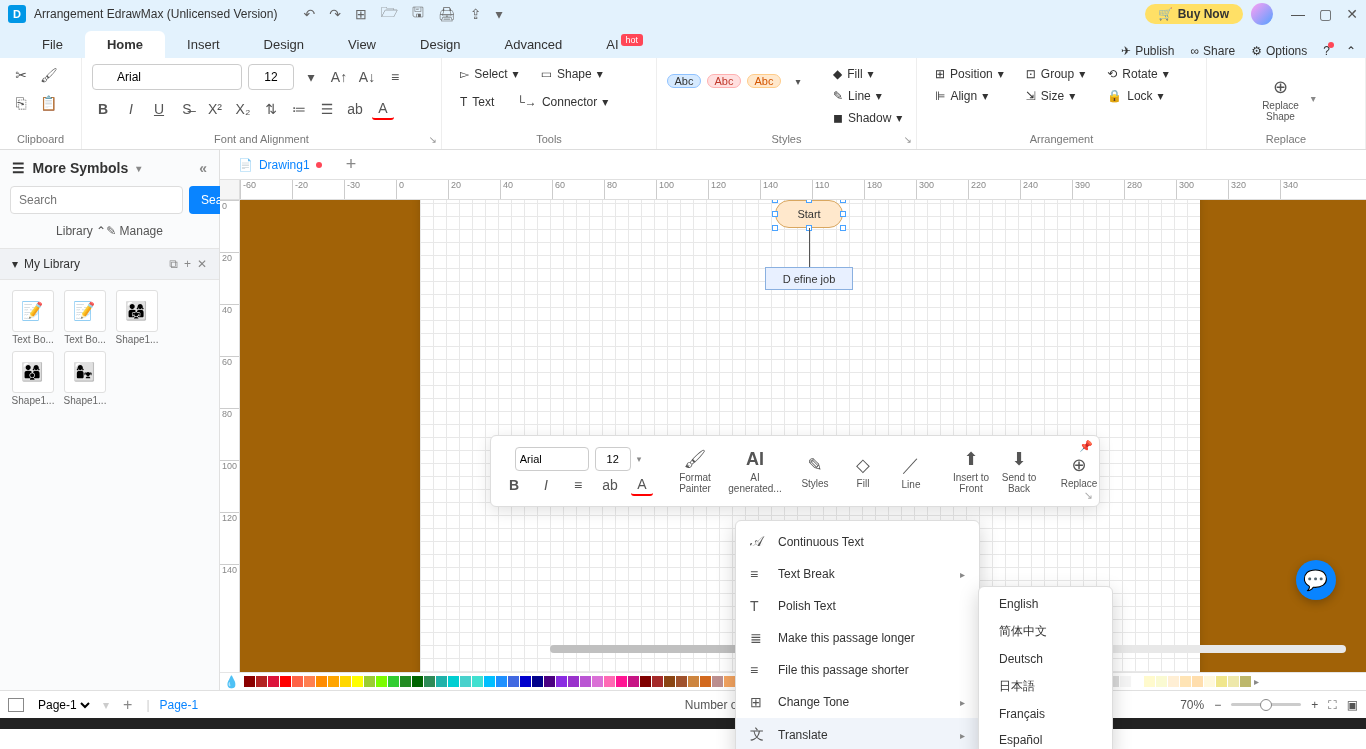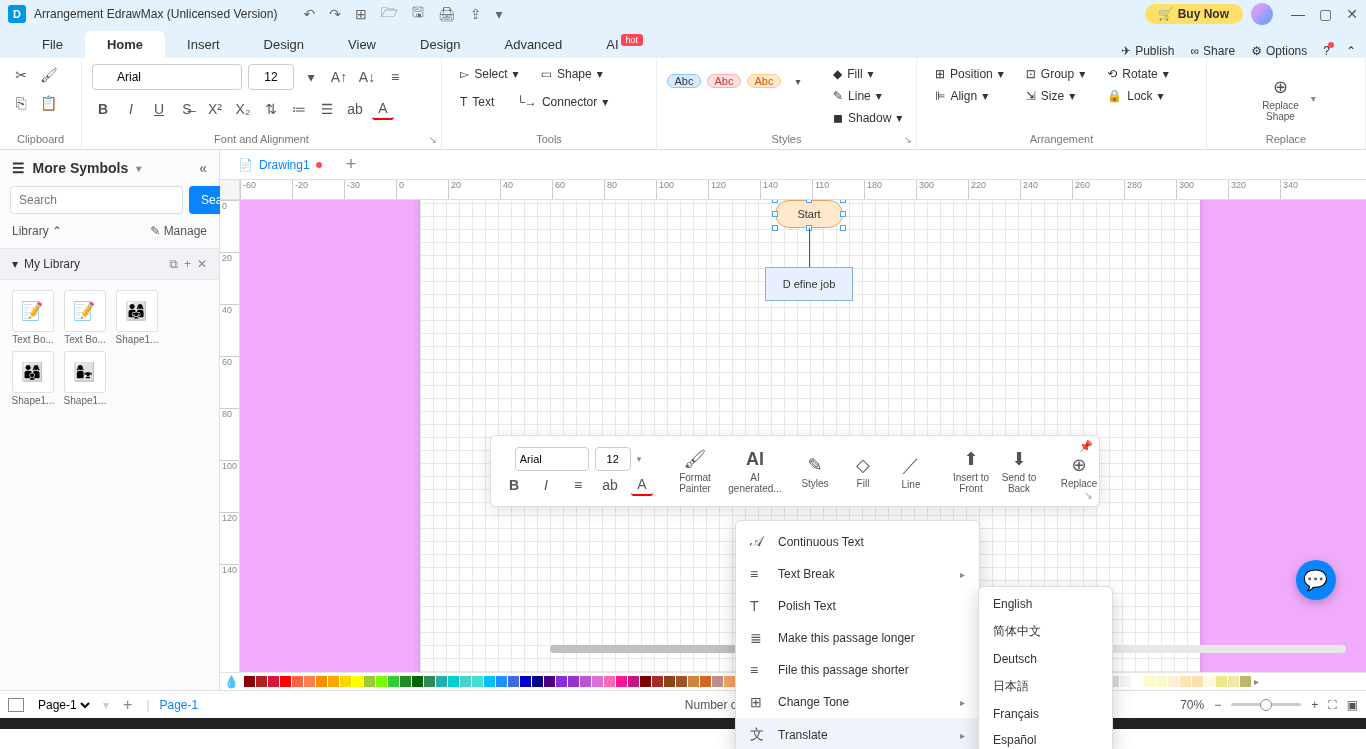--- a/index.html
+++ b/index.html
@@ -48,21 +48,21 @@
 
 .main { display: flex; height: 540px; position: relative; }
 
 
 .sidebar { width: 220px; background: #fafbfc; border-right: 1px solid #e0e0e0; display: flex; flex-direction: column; }
 .sb-header { padding: 10px 12px; display: flex; align-items: center; gap: 8px; font-weight: 600; font-size: 14px; }
 .sb-collapse { margin-left: auto; color: #888; cursor: pointer; }
 .sb-search { padding: 0 10px; display: flex; gap: 6px; }
 .sb-search input { flex: 1; border: 1px solid #ddd; border-radius: 4px; height: 28px; padding: 0 8px; font-size: 12px; }
 .sb-search button { background: #0984ff; color: #fff; border: none; border-radius: 4px; padding: 0 12px; font-size: 12px; cursor: pointer; }
-.sb-row { padding: 10px 12px; display: flex; justify-content: space-between; font-size: 12px; color: #555; }
+.sb-row { padding: 10px 12px; display: flex; justify-content: center; font-size: 12px; color: #555; }
 .sb-row span { cursor: pointer; }
 .sb-section { padding: 8px 12px; font-size: 12px; background: #f0f2f5; border-top: 1px solid #e5e5e5; border-bottom: 1px solid #e5e5e5; display: flex; align-items: center; gap: 6px; }
 .sb-section .actions { margin-left: auto; display: flex; gap: 6px; color: #888; }
 .sb-section .actions span { cursor: pointer; }
 .sb-items { padding: 10px; display: flex; flex-wrap: wrap; gap: 6px; }
 .sb-item { width: 46px; display: flex; flex-direction: column; align-items: center; gap: 2px; cursor: pointer; }
 .sb-thumb { width: 42px; height: 42px; background: #fff; border: 1px solid #e0e0e0; border-radius: 3px; display: flex; align-items: center; justify-content: center; font-size: 18px; }
 .sb-item-label { font-size: 10px; color: #666; white-space: nowrap; overflow: hidden; text-overflow: ellipsis; width: 100%; text-align: center; }
 
 
@@ -73,29 +73,29 @@
 .doc-add { font-size: 18px; color: #888; cursor: pointer; padding: 0 6px; }
 
 .ruler-h { height: 20px; background: #fff; border-bottom: 1px solid #ddd; display: flex; position: relative; margin-left: 20px; overflow: hidden; }
 .ruler-h .tick { flex: 0 0 52px; border-left: 1px solid #ccc; font-size: 9px; color: #888; padding-left: 2px; height: 100%; position: relative; }
 .ruler-corner { position: absolute; left: 0; top: 0; width: 20px; height: 20px; background: #f5f5f5; border-right: 1px solid #ddd; border-bottom: 1px solid #ddd; }
 
 .canvas-body { flex: 1; display: flex; position: relative; overflow: hidden; }
 .ruler-v { width: 20px; background: #fff; border-right: 1px solid #ddd; display: flex; flex-direction: column; }
 .ruler-v .tick { flex: 0 0 52px; border-top: 1px solid #ccc; font-size: 9px; color: #888; padding-left: 2px; }
 
-.canvas { flex: 1; position: relative; background: #f0abfc; overflow: hidden; }
+.canvas { flex: 1; position: relative; background: #a16207; overflow: hidden; }
 .page { position: absolute; left: 180px; top: -10px; width: 780px; height: 700px; background: #fff; box-shadow: 0 2px 8px rgba(0,0,0,0.15);
   background-image: linear-gradient(#e8e8e8 1px, transparent 1px), linear-gradient(90deg, #e8e8e8 1px, transparent 1px);
   background-size: 13px 13px; }
 
 .shape { position: absolute; font-size: 11px; display: flex; align-items: center; justify-content: center; text-align: center; }
 .start-shape { left: 355px; top: 10px; width: 68px; height: 28px; background: #ffe8cc; border: 1px solid #d9a760; border-radius: 14px; }
 .handle { position: absolute; width: 6px; height: 6px; background: #fff; border: 1px solid #4aa3ff; }
-.box-shape { left: 345px; top: 77px; width: 88px; height: 34px; background: #e8f0ff; border: 1px solid #8ab0e0; }
+.box-shape { left: 345px; top: 77px; width: 88px; height: 23px; background: #e8f0ff; border: 1px solid #8ab0e0; }
 .check-shape { left: 345px; top: 450px; width: 88px; height: 44px; background: #e8f0ff; border: 1px solid #8ab0e0; padding: 2px; line-height: 1.2; }
 .connector-line { position: absolute; width: 1px; background: #555; left: 389px; }
 
 
 .float-tb { position: absolute; left: 490px; top: 285px; width: 610px; height: 72px; background: #fff; border: 1px solid #ddd; border-radius: 6px; box-shadow: 0 4px 16px rgba(0,0,0,0.12); display: flex; align-items: center; padding: 4px 8px; gap: 4px; z-index: 50; }
 .ft-col { display: flex; flex-direction: column; gap: 3px; align-items: center; padding: 0 4px; }
 .ft-font { border: 1px solid #ccc; border-radius: 4px; height: 24px; width: 74px; font-size: 11px; padding: 0 4px; }
 .ft-size { border: 1px solid #ccc; border-radius: 4px; height: 24px; width: 36px; font-size: 11px; text-align: center; }
 .ft-sep { width: 1px; height: 50px; background: #e5e5e5; margin: 0 4px; }
 .ft-btn { display: flex; flex-direction: column; align-items: center; justify-content: center; gap: 2px; padding: 2px 6px; min-width: 44px; cursor: pointer; border-radius: 4px; }
@@ -107,21 +107,21 @@
 
 
 .ctx-menu { position: absolute; left: 735px; top: 370px; width: 245px; background: #fff; border: 1px solid #ddd; border-radius: 6px; box-shadow: 0 6px 20px rgba(0,0,0,0.18); padding: 4px 0; z-index: 60; }
 .ctx-item { display: flex; align-items: center; gap: 12px; padding: 8px 14px; font-size: 12px; color: #333; cursor: pointer; position: relative; }
 .ctx-item:hover, .ctx-item.hovered { background: #f0f4fa; }
 .ctx-item .ic { width: 16px; font-size: 14px; color: #555; }
 .ctx-item .arrow { margin-left: auto; color: #888; font-size: 10px; }
 
 
 .submenu { position: absolute; left: 978px; top: 436px; width: 135px; background: #fff; border: 1px solid #ddd; border-radius: 6px; box-shadow: 0 6px 20px rgba(0,0,0,0.18); padding: 4px 0; z-index: 70; }
-.sub-item { padding: 6px 14px; font-size: 12px; color: #333; cursor: pointer; }
+.sub-item { padding: 6px 20px; font-size: 12px; color: #333; cursor: pointer; }
 
 
 .color-strip { height: 18px; display: flex; align-items: center; padding: 0 4px; gap: 1px; border-top: 1px solid #e5e5e5; overflow: hidden; }
 .cs-dropper { width: 16px; font-size: 12px; color: #555; margin-right: 3px; cursor: pointer; }
 .cs-sw { width: 11px; height: 11px; cursor: pointer; flex-shrink: 0; }
 .cs-arrow { font-size: 10px; color: #888; cursor: pointer; margin-left: 2px; }
 
 
 .statusbar { height: 28px; background: #fff; border-top: 1px solid #e0e0e0; display: flex; align-items: center; padding: 0 8px; gap: 10px; font-size: 12px; color: #555; }
 .sb-pageicon { width: 16px; height: 14px; border: 1px solid #888; }
@@ -377,21 +377,21 @@
           <div class="tick">60</div>
           <div class="tick">80</div>
           <div class="tick">100</div>
           <div class="tick">120</div>
           <div class="tick">140</div>
           <div class="tick">110</div>
           <div class="tick">180</div>
           <div class="tick">300</div>
           <div class="tick">220</div>
           <div class="tick">240</div>
-          <div class="tick">260</div>
+          <div class="tick">390</div>
           <div class="tick">280</div>
           <div class="tick">300</div>
           <div class="tick">320</div>
           <div class="tick">340</div>
         </div>
     </div>
     <div class="canvas-body">
       <div class="ruler-v" id="ruler-v">
           <div class="tick">0</div>
           <div class="tick">20</div>

